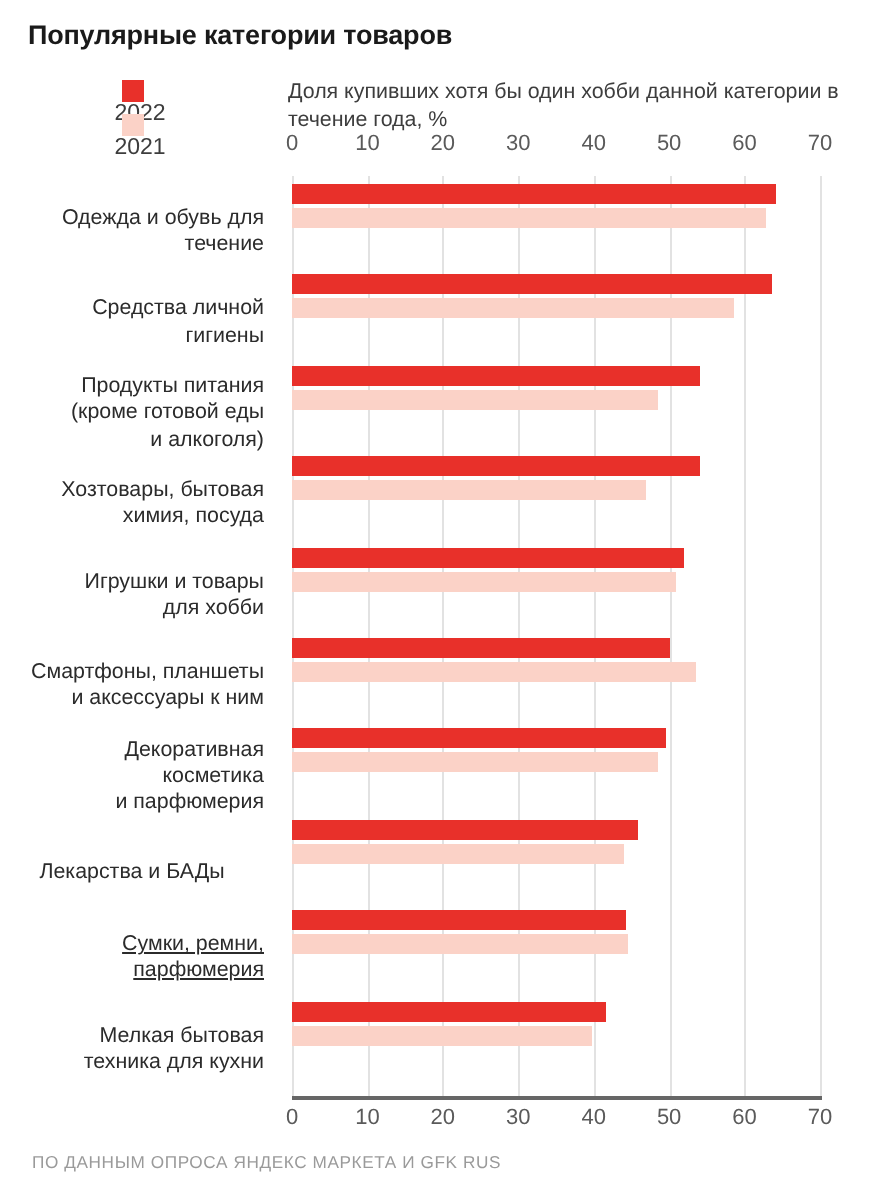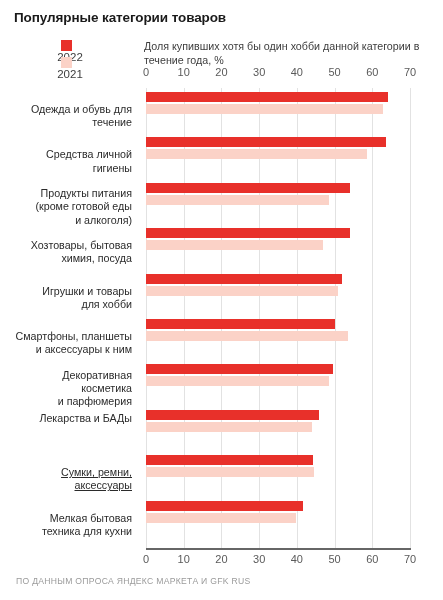--- a/index.html
+++ b/index.html
@@ -267,32 +267,32 @@
             <div>Декоративная</div>
             <div>косметика</div>
             <div>и парфюмерия</div>
           </div>
           <div class="bars" style="top: 0px;">
             <div class="bar y2022" title="2022: 49.6%" style="width: 187.063px; background: rgb(232, 48, 42);"></div>
             <div class="bar y2021" title="2021: 48.5%" style="width: 182.914px; background: rgb(251, 210, 199);"></div>
           </div>
         </div>
         <div class="row" style="top: 409.8px;">
-          <div class="cat-label" style="top: 2px;">
+          <div class="cat-label" style="top: 20px; text-align: center;">
             <div>Лекарства и БАДы</div>
           </div>
           <div class="bars" style="top: 0px;">
             <div class="bar y2022" title="2022: 46%" style="width: 173.486px; background: rgb(232, 48, 42);"></div>
             <div class="bar y2021" title="2021: 44%" style="width: 165.943px; background: rgb(251, 210, 199);"></div>
           </div>
         </div>
         <div class="row" style="top: 455.2px;">
           <div class="cat-label" style="top: 11px; text-decoration: underline;">
             <div>Сумки, ремни,</div>
-            <div>аксессуары</div>
+            <div>парфюмерия</div>
           </div>
           <div class="bars" style="top: 0px;">
             <div class="bar y2022" title="2022: 44.3%" style="width: 167.074px; background: rgb(232, 48, 42);"></div>
             <div class="bar y2021" title="2021: 44.6%" style="width: 168.206px; background: rgb(251, 210, 199);"></div>
           </div>
         </div>
         <div class="row" style="top: 500.6px;">
           <div class="cat-label" style="top: 11px;">
             <div>Мелкая бытовая</div>
             <div>техника для кухни</div>

